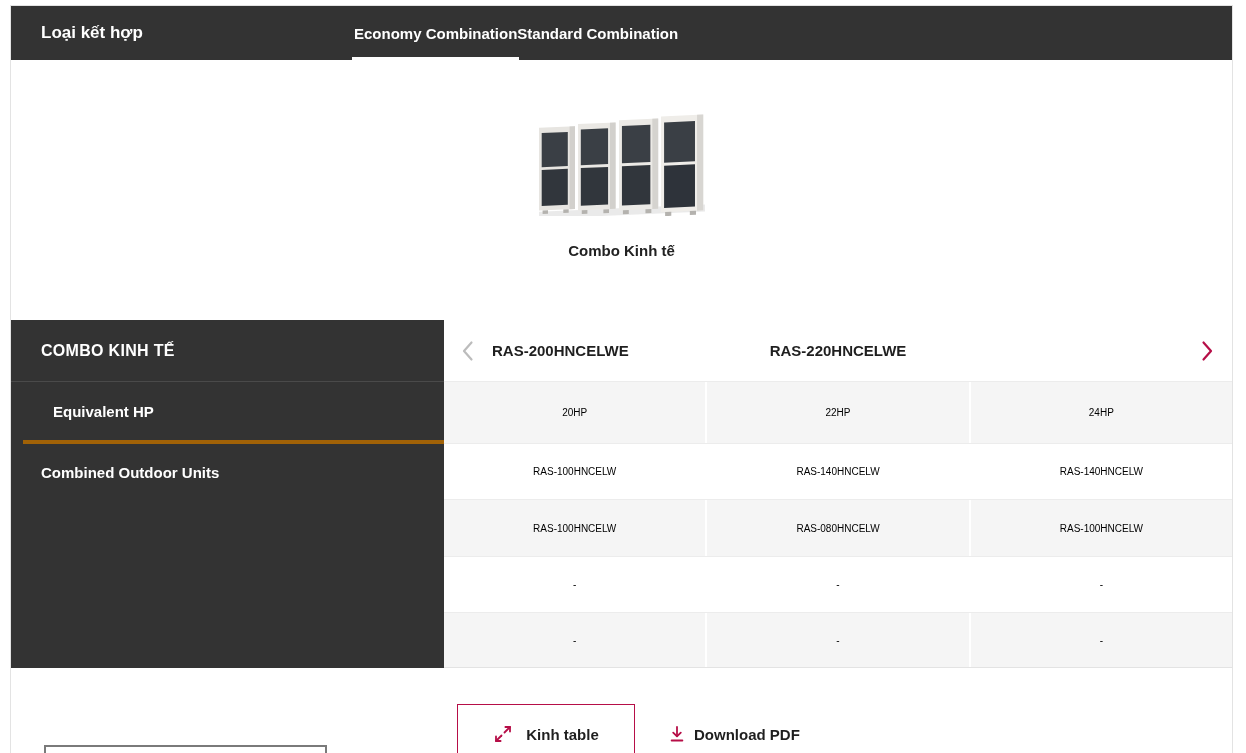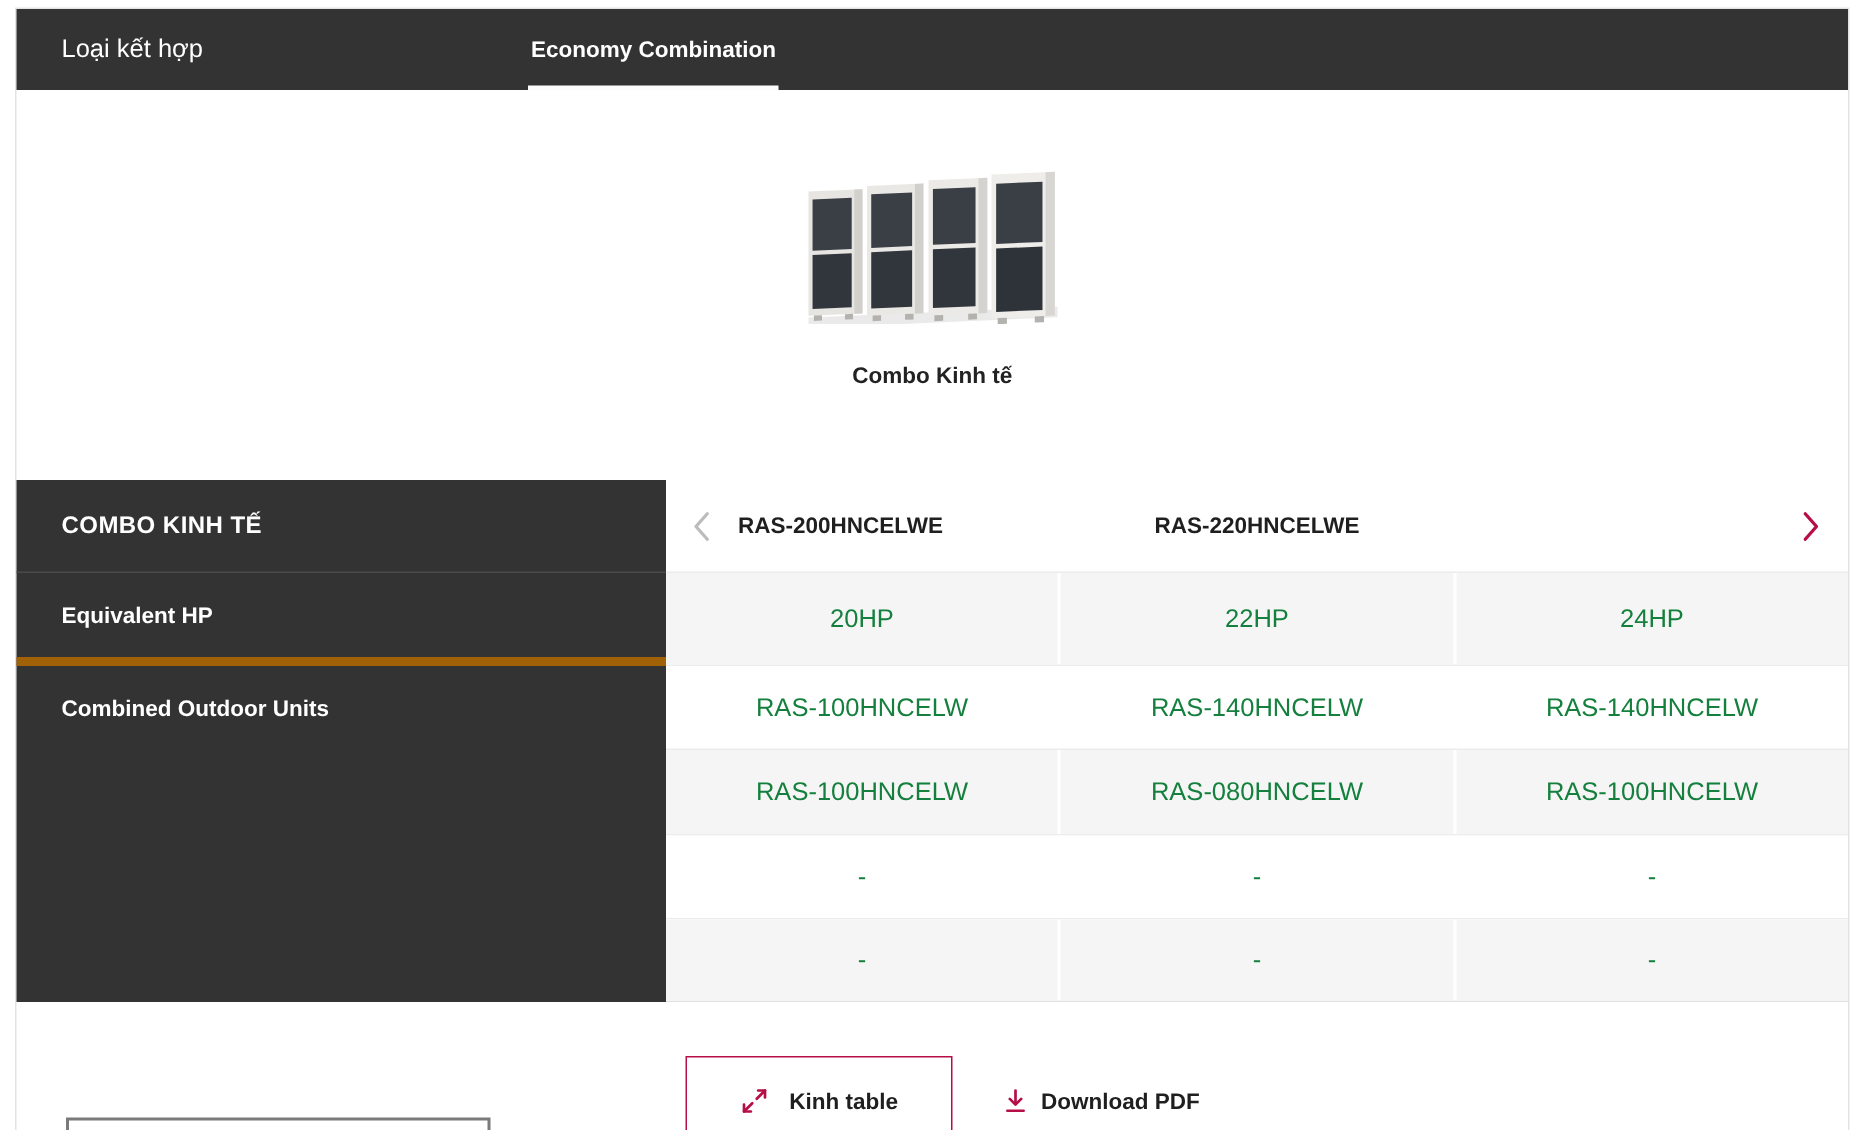--- a/index.html
+++ b/index.html
@@ -12,21 +12,21 @@
     position:absolute; left:10px; top:5px; width:1223px; height:770px;
     background:#fff; border:1px solid #e3e3e3;
   }
   
   .topbar {
     position:relative; height:54px; background:#333333;
   }
   .topbar-title {
     position:absolute; left:30px; top:0; height:100%;
     display:flex; align-items:center;
-    color:#fff; font-size:17px; font-weight:normal;
+    color:#fff; font-size:17px; font-weight:bold;
   }
   .tabs {
     position:absolute; left:343px; top:0; height:100%;
     display:flex; 
   }
   .tab {
     position:relative; height:100%; display:flex; align-items:center;
     color:#fff; font-size:15px; font-weight:bold; cursor:pointer; white-space:nowrap;
   }
   .tab.active::after {
@@ -45,21 +45,21 @@
   .left-col { width:433px; background:#333333; display:flex; flex-direction:column; flex:none; }
   .left-title {
     height:62px; display:flex; align-items:center; padding-left:30px;
     color:#fff; font-size:16px; font-weight:bold; letter-spacing:.3px;
     border-bottom:1px solid #4a4a4a;
   }
   .left-label {
     display:flex; align-items:center; padding-left:30px;
     color:#fff; font-size:15px; font-weight:bold;
   }
-  .left-label.r1 { height:62px; border-bottom:6px solid #a16207; }
+  .left-label.r1 { height:62px; border-bottom:4px solid #a16207;margin-left:12px; }
   .left-label.r2 { height:56px; }
   .left-fill { flex:1; }
   .right-area { flex:1; display:flex; flex-direction:column; background:#fff; }
   .thead {
     position:relative; height:62px; background:#fff;
     display:grid; grid-template-columns:1fr 1fr 1fr;
     border-bottom:1px solid #ececec;
     gap:45px;
   }
   .col-h {
@@ -72,21 +72,21 @@
     display:flex; align-items:center; justify-content:center; padding:0;
   }
   .nav-prev { left:10px; }
   .nav-next { right:12px; }
   .trow {
     display:grid; grid-template-columns:1fr 1fr 1fr; column-gap:2px;
     background:#fff;
   }
   .trow .cell {
     display:flex; align-items:center; justify-content:center;
-    font-size:17px; color:#15803d;
+    font-size:10px; color:#000000;
   }
   .trow.gray .cell { background:#f5f5f5; }
   .trow.rA { height:62px; border-bottom:1px solid #ececec; }
   .trow.rB { height:56px; border-bottom:1px solid #ececec; }
   .trow.rC { height:57px; border-bottom:1px solid #ececec; }
   .trow.rD { height:56px; border-bottom:1px solid #ececec; }
   .trow.rE { height:55px; border-bottom:1px solid #e3e3e3; }
   
   .open-table-btn {
     position:absolute; left:446px; top:698px; width:178px; height:60px;
@@ -109,20 +109,21 @@
 </style>
 </head>
 <body>
 
 <div class="card">
 
   <div class="topbar">
     <div class="topbar-title">Loại kết hợp</div>
     <div class="tabs">
       <div class="tab active">Economy Combination</div>
+      <div class="tab">Standard Combination</div>
     </div>
   </div>
 
   <div class="product-area">
     <svg class="product-svg" width="178" height="108" viewBox="0 0 178 108">
       <g transform="skewY(-2.5) translate(6,14)">
 
         <rect x="0" y="90" width="166" height="7" fill="#d8d8d8" opacity="0.55"></rect>
 
         <g transform="translate(0,6) scale(0.90)">

